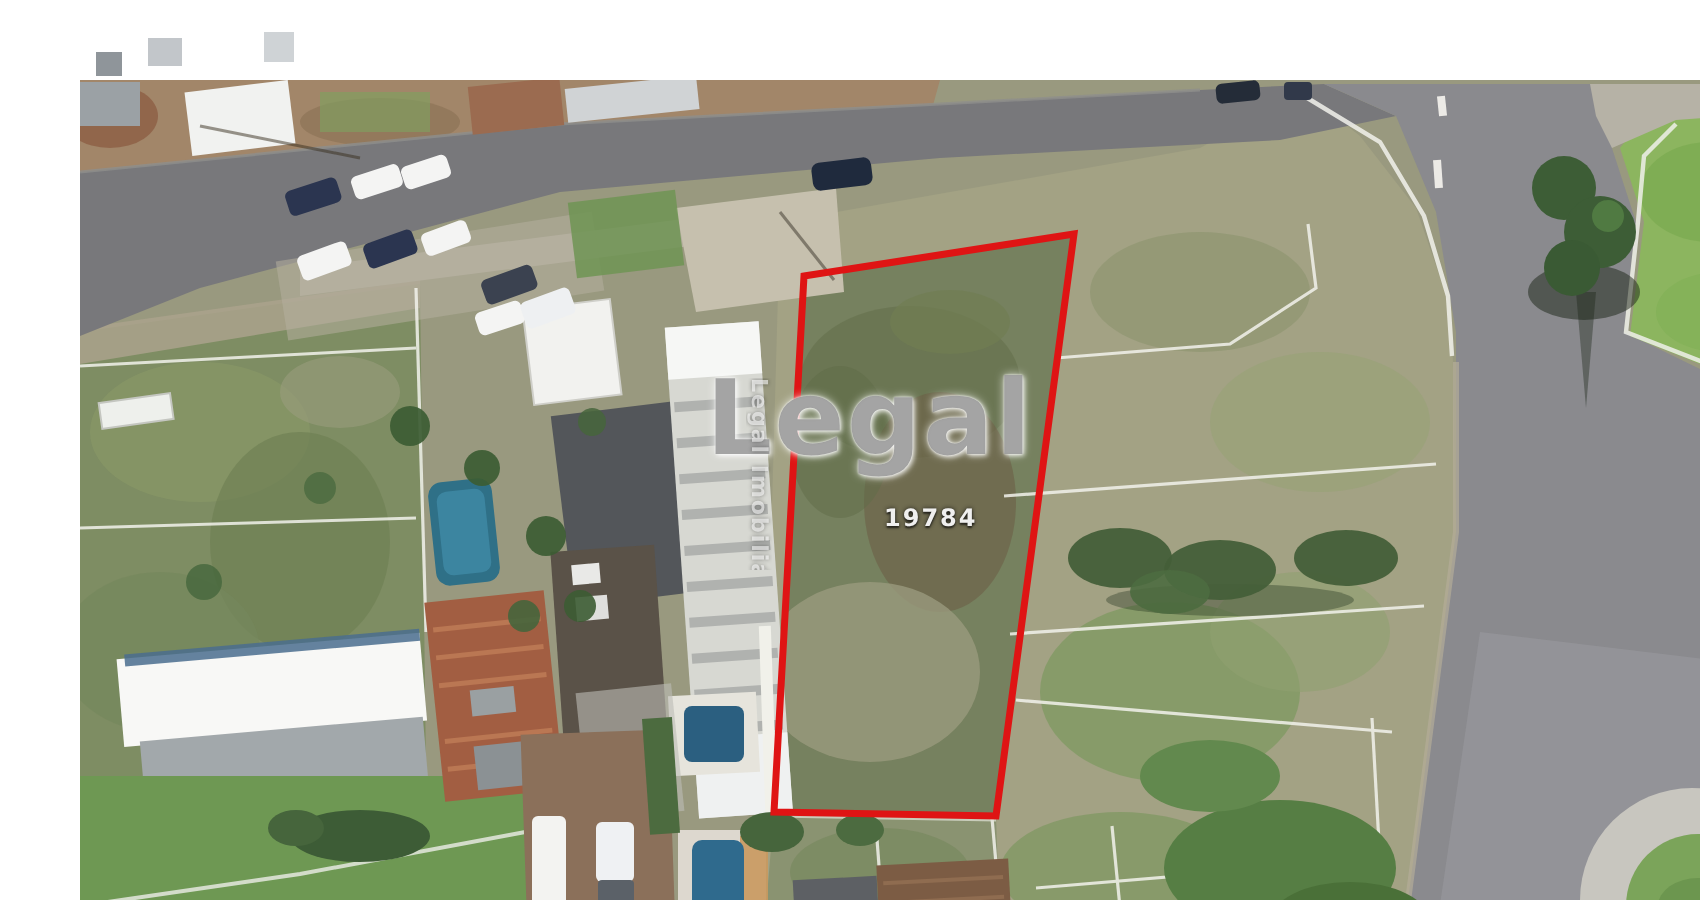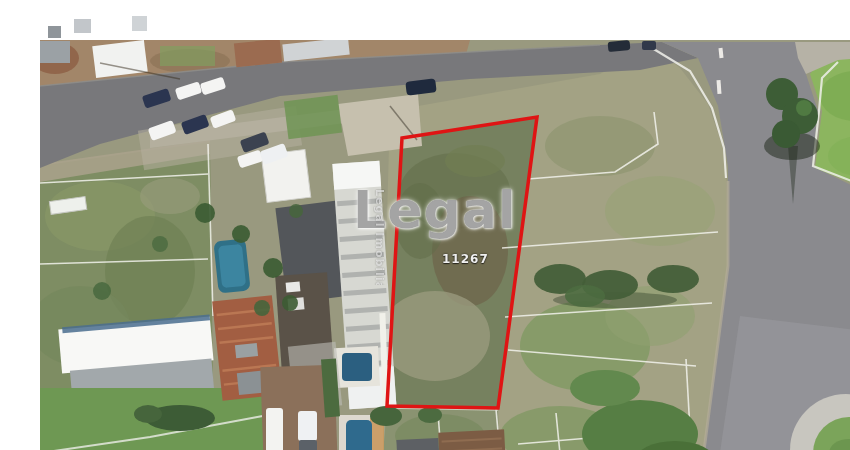--- a/index.html
+++ b/index.html
@@ -239,16 +239,16 @@
     <rect x="0" y="0" width="850" height="24" fill="#ffffff"></rect>
     <rect x="8" y="10" width="13" height="12" fill="#8f959a"></rect>
     <rect x="34" y="3" width="17" height="14" fill="#c2c6ca"></rect>
     <rect x="92" y="0" width="15" height="15" fill="#cfd3d6"></rect>
   </g>
 
   <polygon fill="none" stroke-linejoin="miter" points="362,122 497,101 458,392 347,390" stroke="#df1414" stroke-width="3.5"></polygon>
 </svg>
 
 <div class="wm wm-brand" id="wm-line1">Legal</div>
-<div class="wm wm-num">11267</div>
+<div class="wm wm-num">19784</div>
 <div class="wm wm-vert">Legal Imobiliária</div>
 
 </figure>
 
 </body></html>

